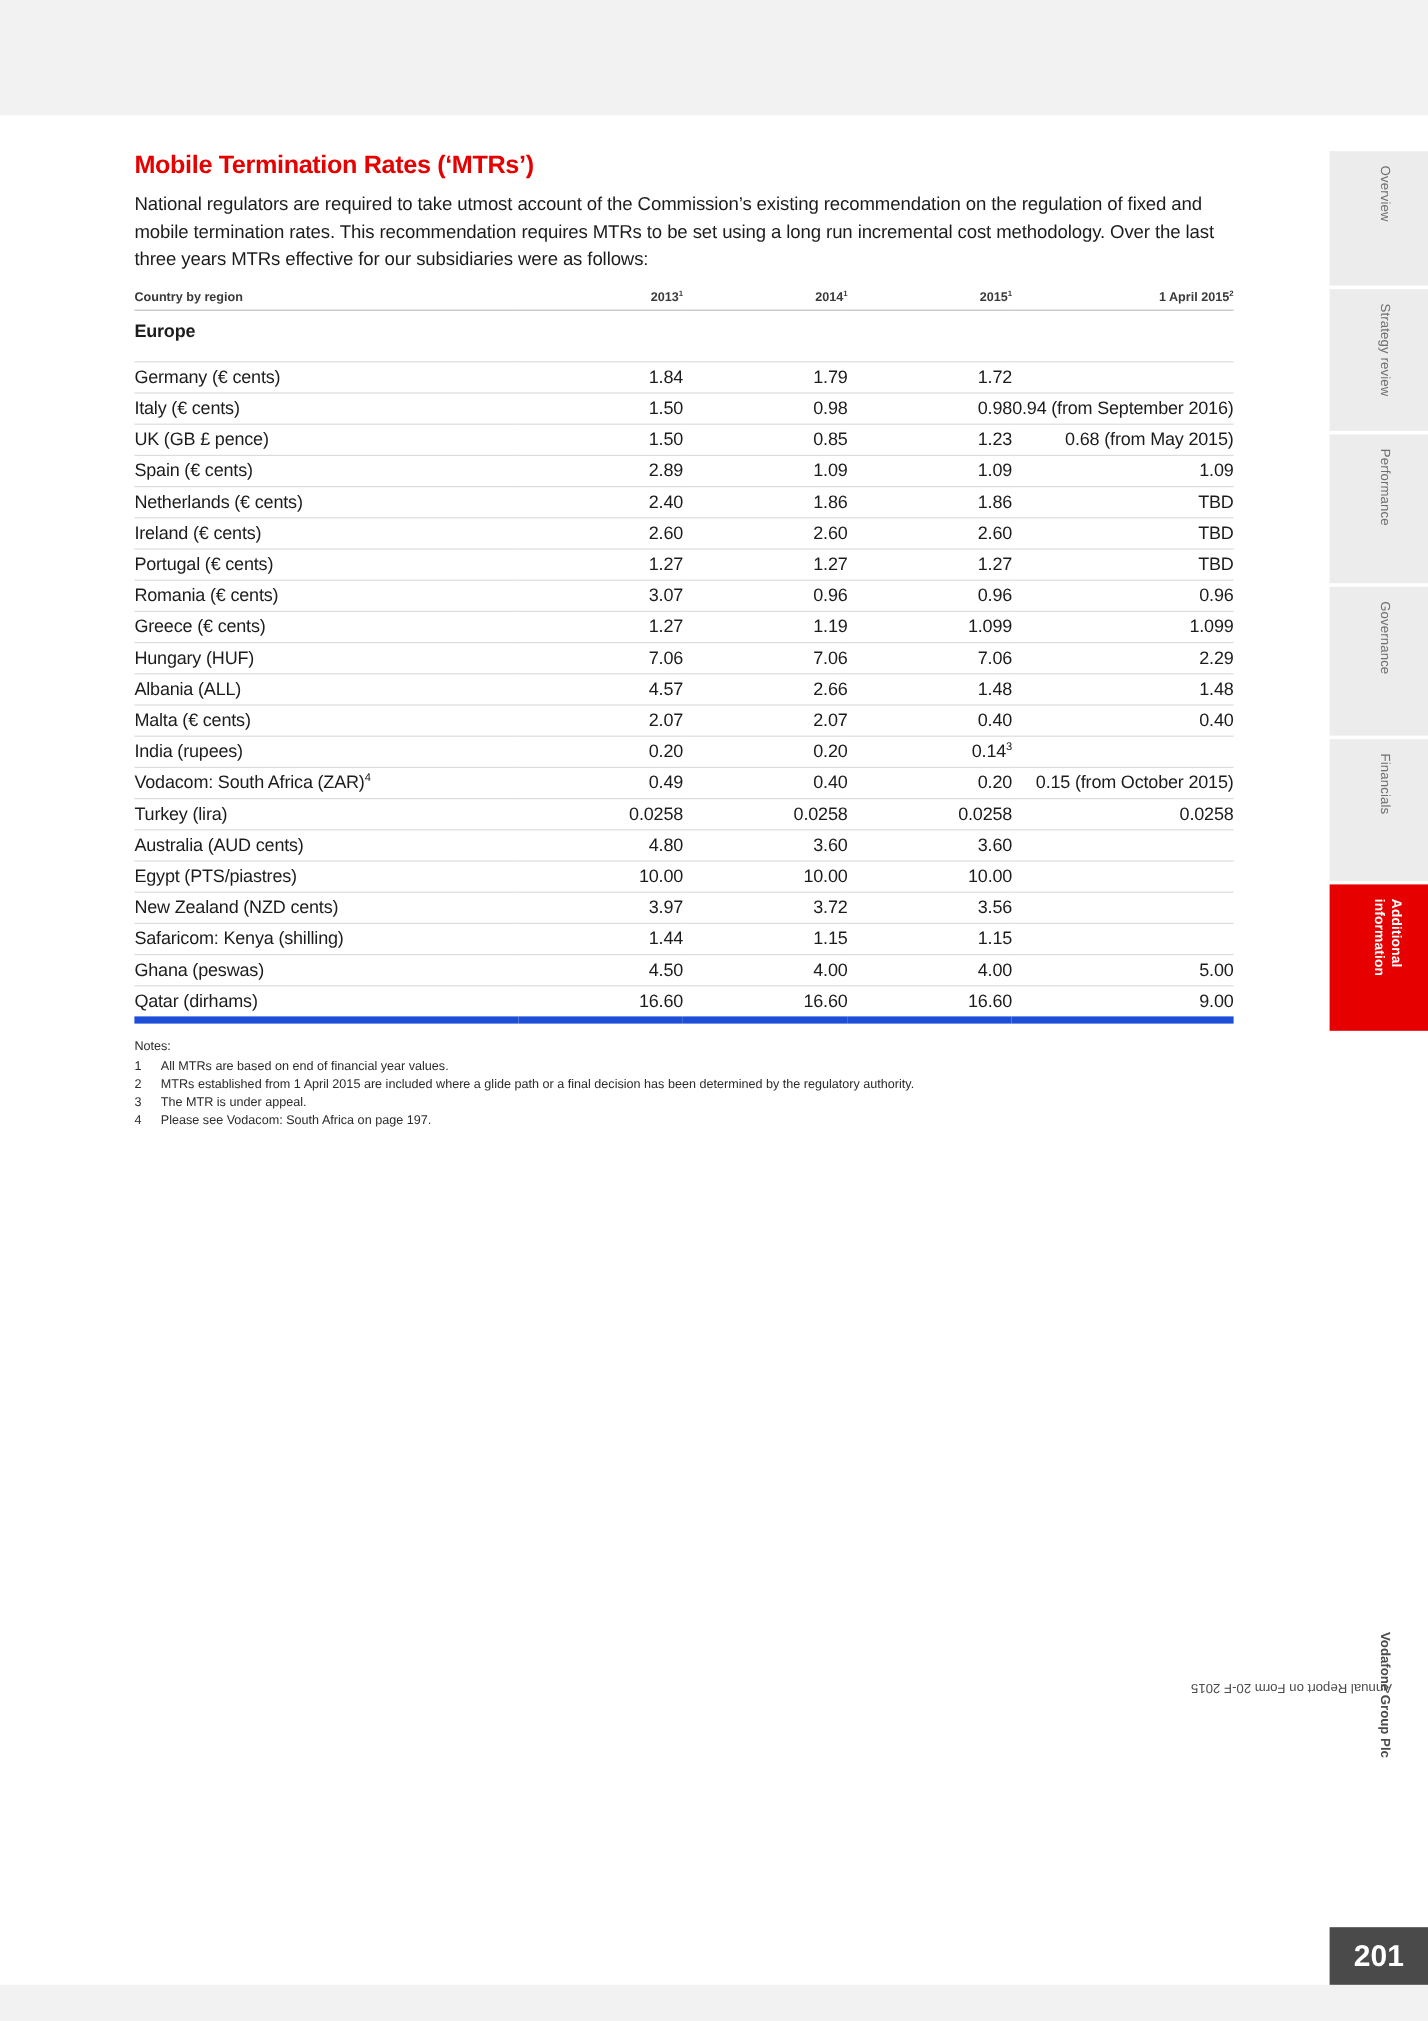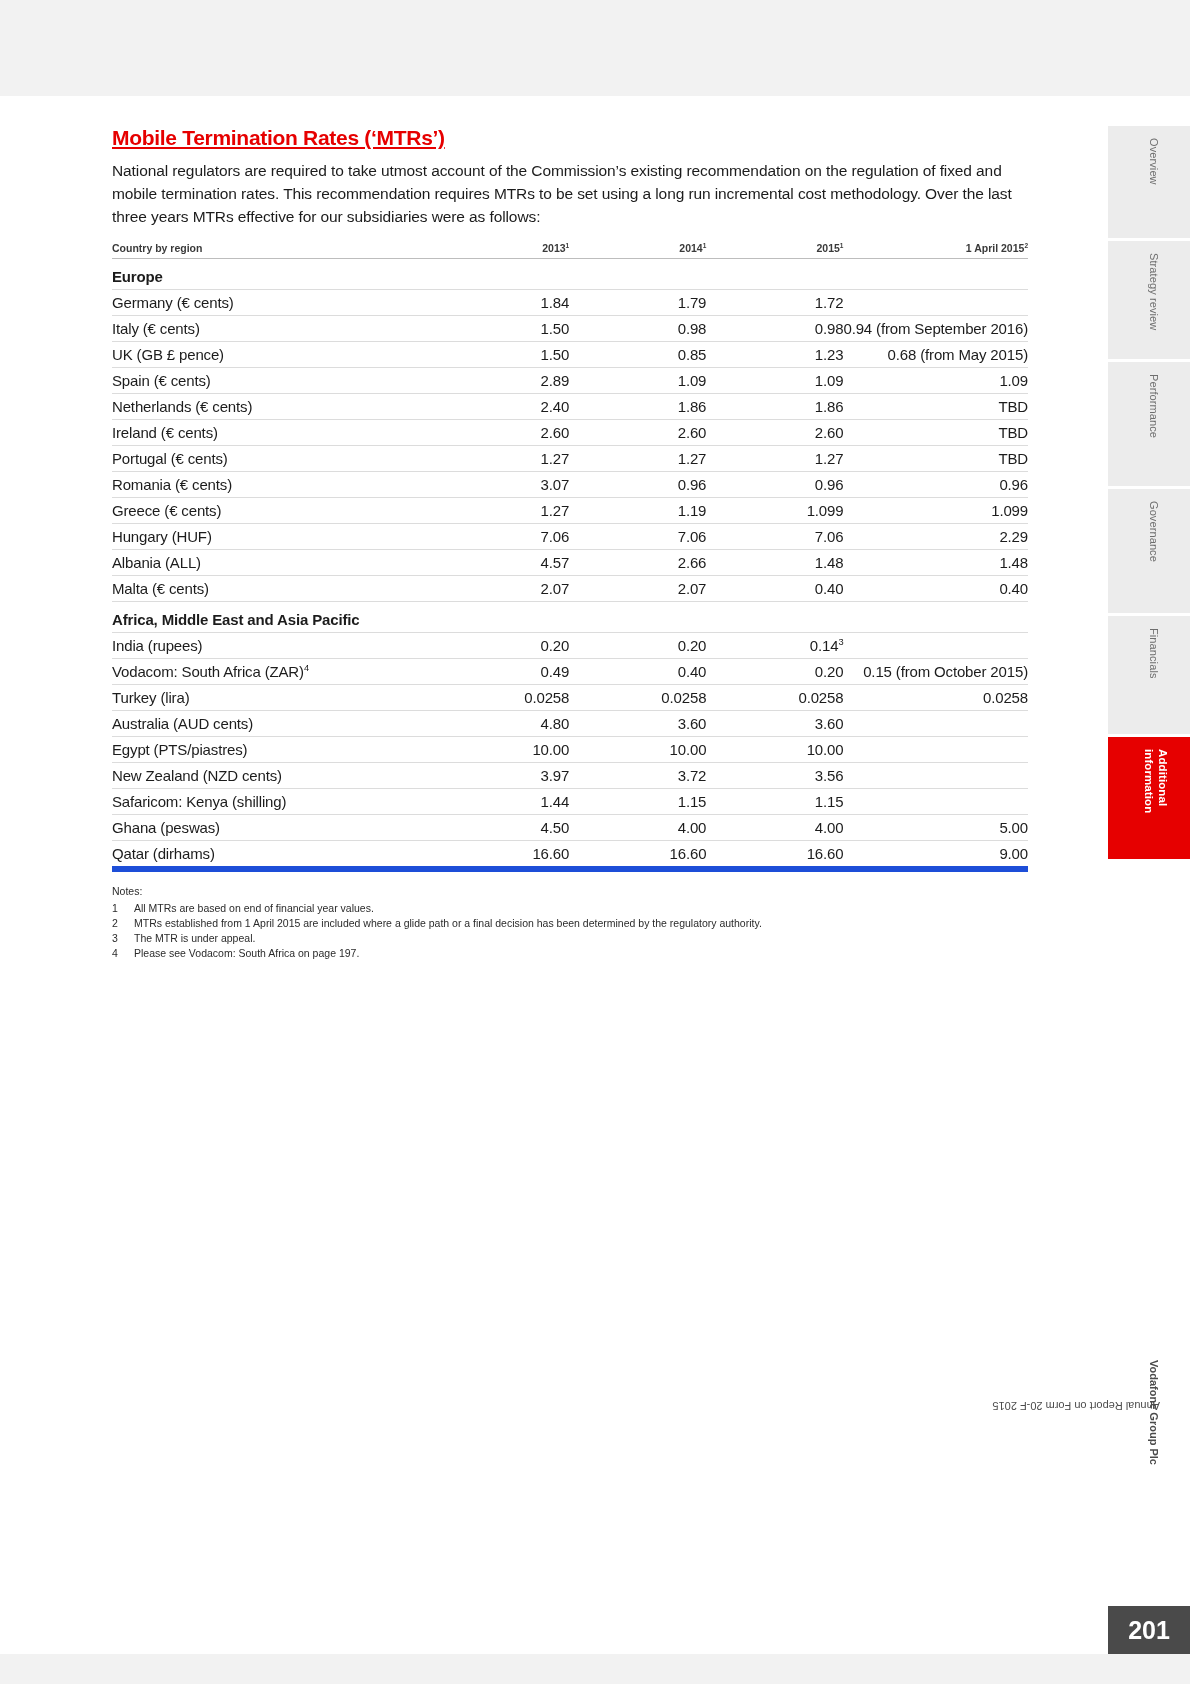--- a/index.html
+++ b/index.html
@@ -40,21 +40,20 @@
     left: 112px;
     top: 126px;
     width: 916px;
   }
   h1.section-title {
     color: #e60000;
     font-size: 21px;
     font-weight: bold;
     letter-spacing: -0.3px;
     margin: 0 0 10px 0;
-    text-decoration: underline;
   }
   p.intro {
     font-size: 15.5px;
     line-height: 1.47;
     color: #1c1c1c;
     margin: 0 0 14px 0;
     letter-spacing: -0.1px;
   }
   table.mtr {
     border-collapse: collapse;
@@ -80,21 +79,21 @@
     text-align: right;
     letter-spacing: -0.15px;
     white-space: nowrap;
   }
   table.mtr td.label {
     text-align: left;
   }
   tr.grouphead td {
     font-weight: bold;
     padding-top: 9px;
-    padding-bottom: 4px;
+    padding-bottom: 16px;
     border-bottom: 1px solid #dcdcdc;
   }
   tr.last-row td {
     border-bottom: 6px solid #1d4ed8;
   }
   col.c-label { width: 332px; }
   col.c-y1 { width: 146px; }
   col.c-y2 { width: 146px; }
   col.c-y3 { width: 146px; }
   col.c-y4 { width: 146px; }
@@ -295,23 +294,20 @@
             <td>2.66</td>
             <td>1.48</td>
             <td>1.48</td>
           </tr>
           <tr>
             <td class="label">Malta (€ cents)</td>
             <td>2.07</td>
             <td>2.07</td>
             <td>0.40</td>
             <td>0.40</td>
-          </tr>
-          <tr class="grouphead">
-            <td class="label" colspan="5">Africa, Middle East and Asia Pacific</td>
           </tr>
           <tr>
             <td class="label">India (rupees)</td>
             <td>0.20</td>
             <td>0.20</td>
             <td>0.14<sup>3</sup></td>
             <td></td>
           </tr>
           <tr>
             <td class="label">Vodacom: South Africa (ZAR)<sup>4</sup></td>

